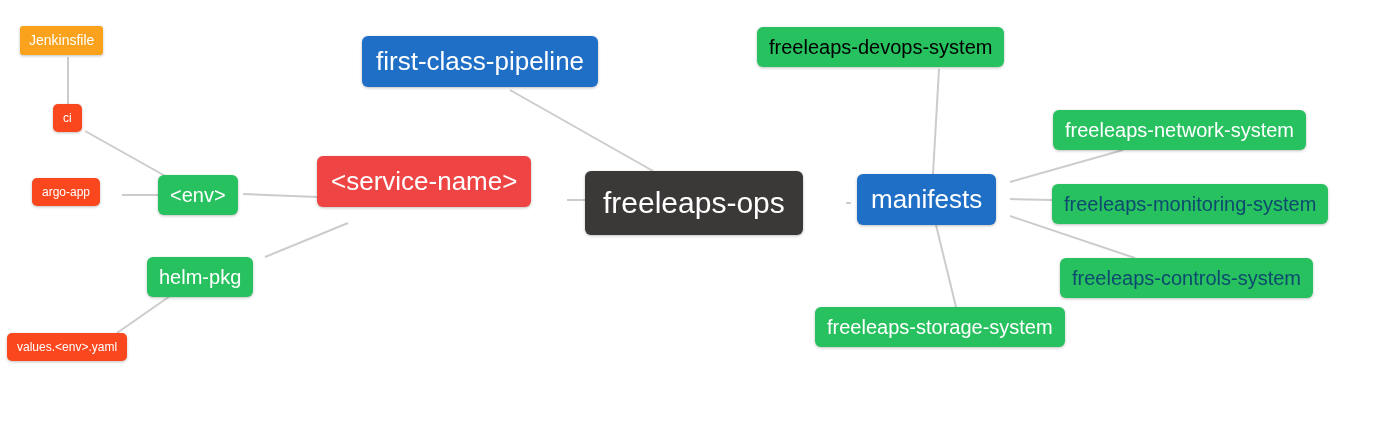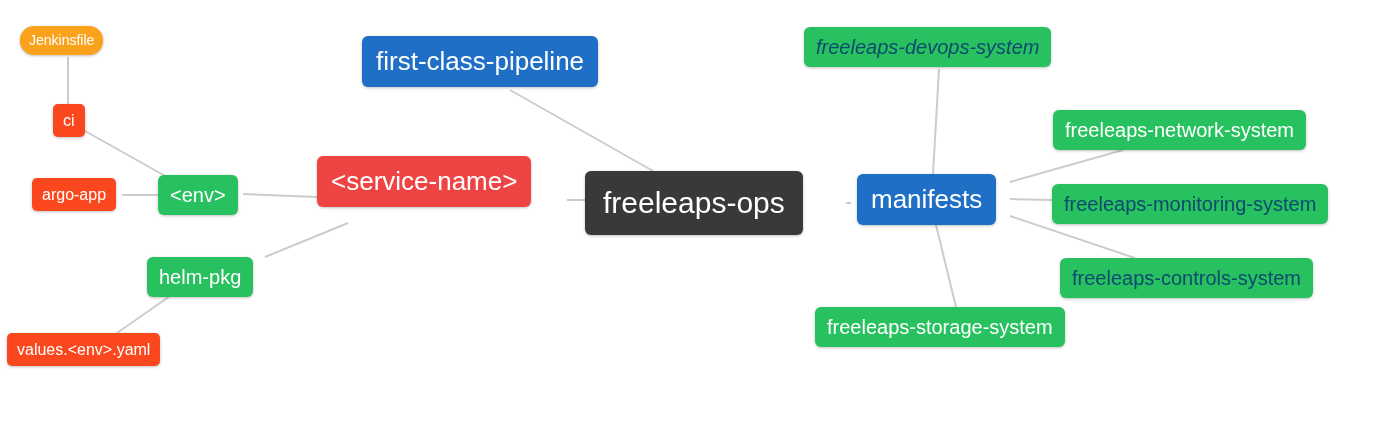--- a/index.html
+++ b/index.html
@@ -24,22 +24,22 @@
     white-space: nowrap;
     border-radius: 6px;
     line-height: 1.2;
     box-shadow: 0 1px 3px rgba(0,0,0,0.25);
     cursor: pointer;
     user-select: none;
   }
   .depth0 { font-size: 30px; padding: 14px 18px; }
   .depth1 { font-size: 26px; padding: 10px 14px; }
   .depth2 { font-size: 20px; padding: 8px 12px; }
-  .depth3 { font-size: 16px; padding: 7px 10px; border-radius: 5px; }
-  .depth4 { font-size: 14px; padding: 6px 9px; border-radius: 14px; }
+  .depth3 { font-size: 12px; padding: 7px 10px; border-radius: 5px; }
+  .depth4 { font-size: 14px; padding: 6px 9px; border-radius: 3px; }
 </style>
 </head>
 <body>
 
 <div class="canvas">
   <svg class="edges" viewBox="0 0 1390 421" xmlns="http://www.w3.org/2000/svg">
       <line x1="68" y1="57" x2="68" y2="104" stroke="#cccccc" stroke-width="2"></line>
       <line x1="85" y1="131" x2="167" y2="177" stroke="#cccccc" stroke-width="2"></line>
       <line x1="122" y1="195" x2="158" y2="195" stroke="#cccccc" stroke-width="2"></line>
       <line x1="243" y1="194" x2="317" y2="197" stroke="#cccccc" stroke-width="2"></line>
@@ -54,21 +54,21 @@
       <line x1="1010" y1="216" x2="1135" y2="258" stroke="#cccccc" stroke-width="2"></line>
       <line x1="936" y1="225" x2="956" y2="307" stroke="#cccccc" stroke-width="2"></line>
     </svg>
   <div>
       <div class="node depth0" style="left: 585px; top: 171px; background-color: rgb(59, 56, 56); color: rgb(255, 255, 255);">freeleaps-ops</div>
       <div class="node depth1" style="left: 314px; top: 36px; background-color: rgb(30, 111, 197); color: rgb(255, 255, 255); margin-left: 48px;">first-class-pipeline</div>
       <div class="node depth1" style="left: 317px; top: 156px; background-color: #ef4444; color: rgb(255, 255, 255);">&lt;service-name&gt;</div>
       <div class="node depth1" style="left: 851px; top: 174px; background-color: rgb(30, 111, 197); color: rgb(255, 255, 255); margin-left: 6px;">manifests</div>
       <div class="node depth2" style="left: 158px; top: 175px; background-color: rgb(40, 193, 95); color: rgb(255, 255, 255);">&lt;env&gt;</div>
       <div class="node depth2" style="left: 147px; top: 257px; background-color: rgb(40, 193, 95); color: rgb(255, 255, 255);">helm-pkg</div>
-      <div class="node depth2" style="left: 804px; top: 27px; background-color: rgb(40, 193, 95); color: #0c4a6e; font-style: italic;">freeleaps-devops-system</div>
+      <div class="node depth2" style="left: 757px; top: 27px; background-color: rgb(40, 193, 95); color: #000000;">freeleaps-devops-system</div>
       <div class="node depth2" style="left: 1053px; top: 110px; background-color: rgb(40, 193, 95); color: rgb(255, 255, 255);">freeleaps-network-system</div>
       <div class="node depth2" style="left: 1052px; top: 184px; background-color: rgb(40, 193, 95); color: #0c4a6e;">freeleaps-monitoring-system</div>
       <div class="node depth2" style="left: 1060px; top: 258px; background-color: rgb(40, 193, 95); color: #0c4a6e;">freeleaps-controls-system</div>
       <div class="node depth2" style="left: 815px; top: 307px; background-color: rgb(40, 193, 95); color: rgb(255, 255, 255);">freeleaps-storage-system</div>
       <div class="node depth3" style="left: 53px; top: 104px; background-color: rgb(251, 71, 30); color: rgb(255, 255, 255);">ci</div>
       <div class="node depth3" style="left: 32px; top: 178px; background-color: rgb(251, 71, 30); color: rgb(255, 255, 255);">argo-app</div>
       <div class="node depth3" style="left: 7px; top: 333px; background-color: rgb(251, 71, 30); color: rgb(255, 255, 255);">values.&lt;env&gt;.yaml</div>
       <div class="node depth4" style="left: 20px; top: 26px; background-color: rgb(250, 162, 27); color: rgb(255, 255, 255);">Jenkinsfile</div>
     </div>
 </div>

